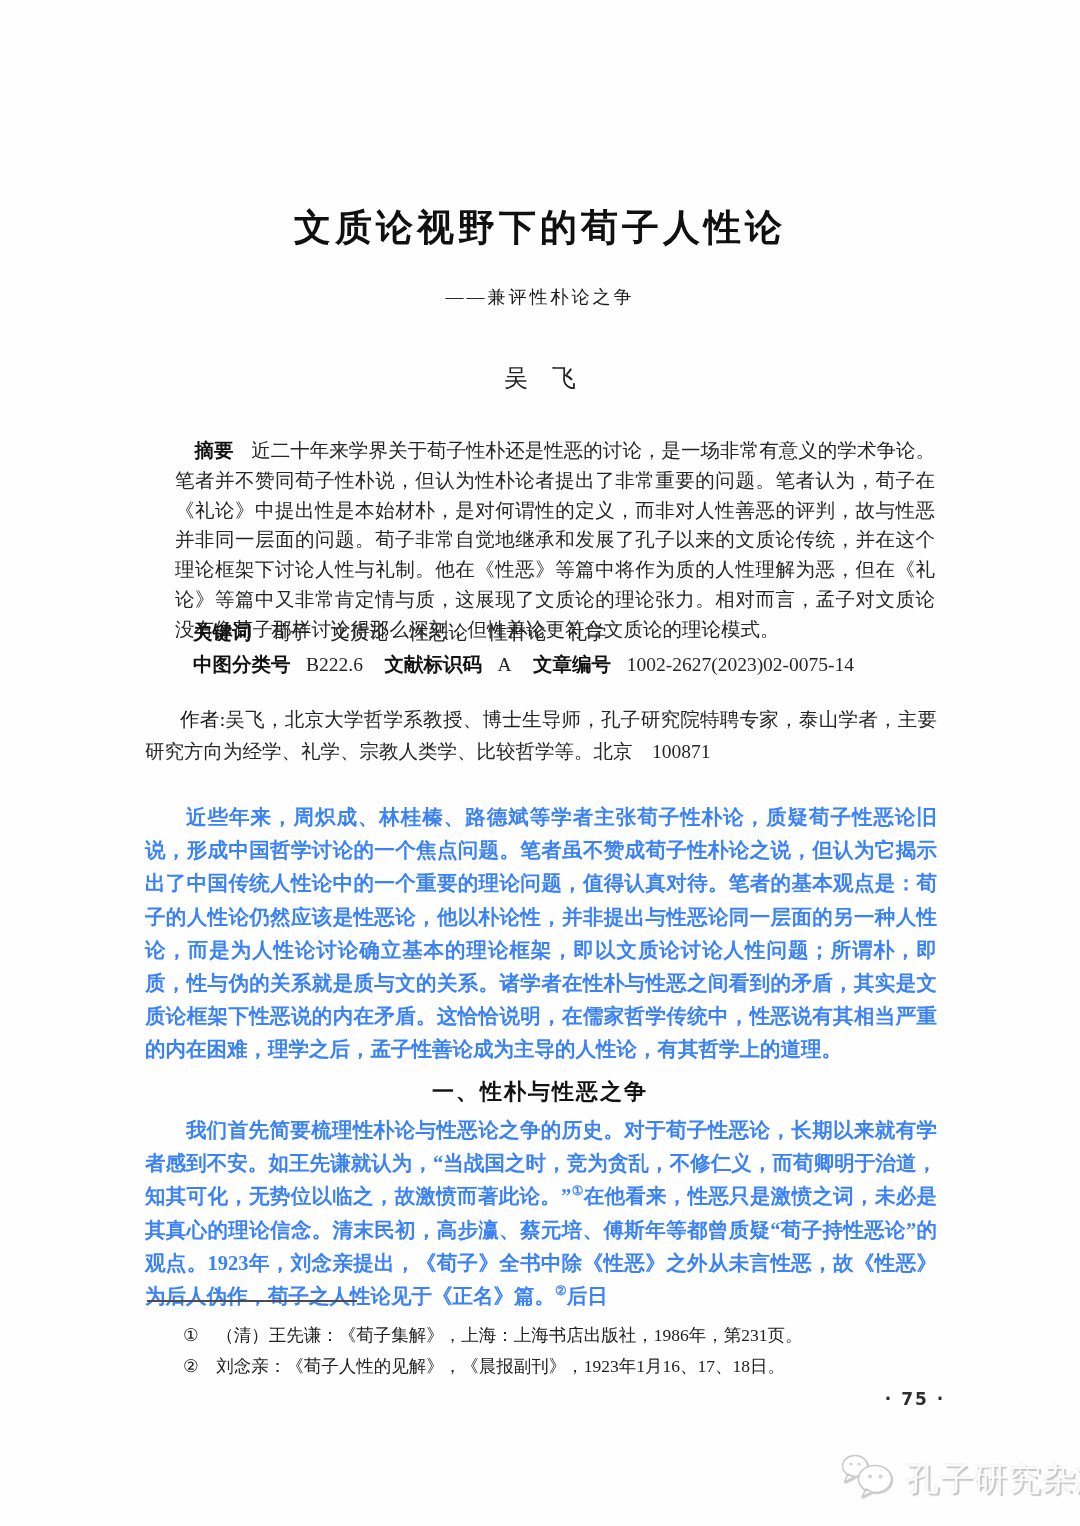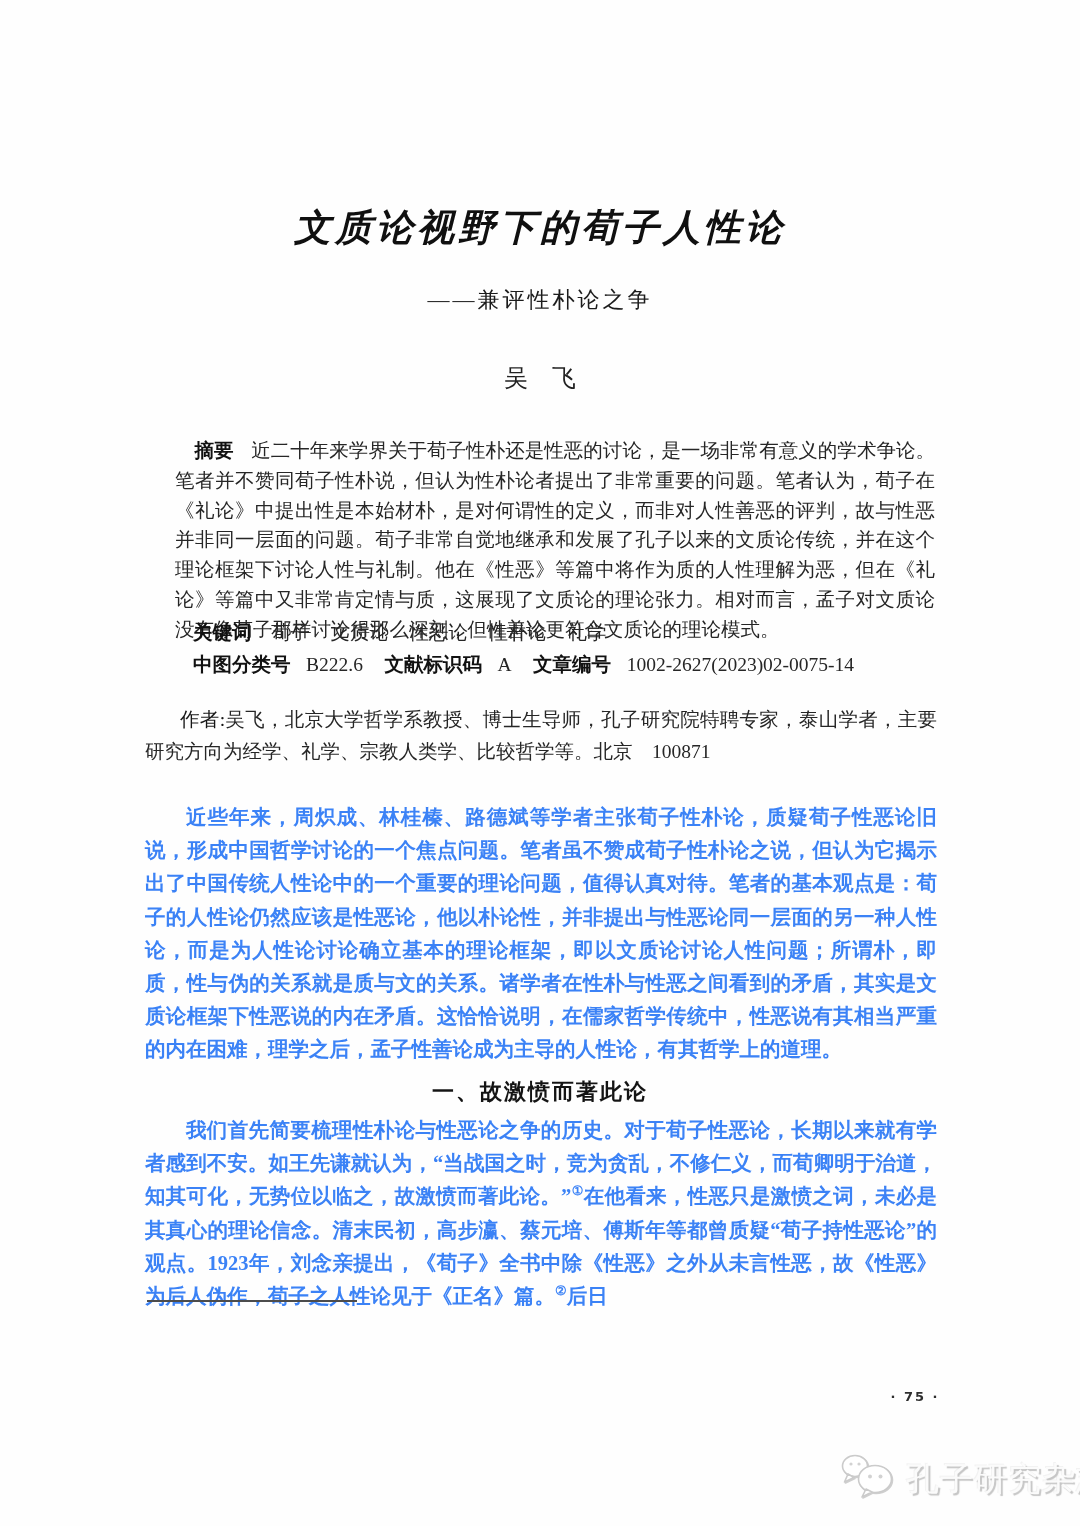--- a/index.html
+++ b/index.html
@@ -11,25 +11,25 @@
     font-family:"Liberation Serif","DejaVu Serif",serif;
     color:#1e1e1e;
     overflow:hidden;
   }
   .center { left:0; width:100%; text-align:center; }
   .abs { position:absolute; }
 
   .title {
     top:203px;
     font-family:"DejaVu Sans","Liberation Sans",sans-serif;
-    font-weight:bold; font-size:37px; letter-spacing:4px; color:#101010;font-style:italic;
+    font-weight:bold; font-size:37px; letter-spacing:4px; color:#101010;
   }
   .subtitle {
     top:285px;
-    font-size:22px; letter-spacing:3px; color:#1c1c1c;
+    font-size:18px; letter-spacing:3px; color:#1c1c1c;
   }
   .author-name {
     top:362px;
     font-size:24px; color:#222;
   }
 
   .abstract {
     top:436px; left:175px; width:760px;
     font-size:19.5px; line-height:29.8px;
     text-align:justify; text-indent:1em; color:#262626;
@@ -87,21 +87,21 @@
   .footnotes {
     top:1320px; left:183px; width:740px;
     font-size:17.5px; line-height:30.5px; color:#222;
   }
   .fn-row { white-space:nowrap; }
   .fn-marker { margin-right:1em; }
 
   .page-number {
     top:1389px; left:855px; width:120px; text-align:center;
     font-family:"DejaVu Sans","Liberation Sans",sans-serif;
-    font-weight:bold; font-size:13px; letter-spacing:2px; color:#2e2e2e;
+    font-weight:bold; font-size:17px; letter-spacing:2px; color:#2e2e2e;
   }
 
   .watermark {
     top:1452px; left:840px;
     display:flex; align-items:center; gap:8px;
   }
   .wm-icon { filter:drop-shadow(1.5px 1.5px 0px #cfcfcf); }
   .wm-text {
     font-family:"DejaVu Sans","Liberation Sans",sans-serif;
     font-size:33px; letter-spacing:1px; color:#fbfbfb;
@@ -131,28 +131,36 @@
   <div class="abs classification">
     <span class="cls-label">中图分类号</span><span class="cls-value">B222.6</span><span class="cls-label">文献标识码</span><span class="cls-value">A</span><span class="cls-label">文章编号</span><span class="cls-value">1002-2627(2023)02-0075-14</span>
   </div>
 
   <div class="abs author-bio">
     <span class="bio-label">作者:</span><span>吴飞，北京大学哲学系教授、博士生导师，孔子研究院特聘专家，泰山学者，主要研究方向为经学、礼学、宗教人类学、比较哲学等。北京　100871</span>
   </div>
 
   <div class="abs body-para para1">近些年来，周炽成、林桂榛、路德斌等学者主张荀子性朴论，质疑荀子性恶论旧说，形成中国哲学讨论的一个焦点问题。笔者虽不赞成荀子性朴论之说，但认为它揭示出了中国传统人性论中的一个重要的理论问题，值得认真对待。笔者的基本观点是：荀子的人性论仍然应该是性恶论，他以朴论性，并非提出与性恶论同一层面的另一种人性论，而是为人性论讨论确立基本的理论框架，即以文质论讨论人性问题；所谓朴，即质，性与伪的关系就是质与文的关系。诸学者在性朴与性恶之间看到的矛盾，其实是文质论框架下性恶说的内在矛盾。这恰恰说明，在儒家哲学传统中，性恶说有其相当严重的内在困难，理学之后，孟子性善论成为主导的人性论，有其哲学上的道理。</div>
 
-  <div class="abs center section-heading">一、故激愤而著此论</div>
+  <div class="abs center section-heading">一、性朴与性恶之争</div>
 
   <div class="abs body-para para2">
     <span>我们首先简要梳理性朴论与性恶论之争的历史。对于荀子性恶论，长期以来就有学者感到不安。如王先谦就认为，“当战国之时，竞为贪乱，不修仁义，而荀卿明于治道，知其可化，无势位以临之，故激愤而著此论。”</span><span class="sup">①</span><span>在他看来，性恶只是激愤之词，未必是其真心的理论信念。清末民初，高步瀛、蔡元培、傅斯年等都曾质疑“荀子持性恶论”的观点。1923年，刘念亲提出，《荀子》全书中除《性恶》之外从未言性恶，故《性恶》为后人伪作，荀子之人性论见于《正名》篇。</span><span class="sup">②</span><span>后日</span>
   </div>
 
   <div class="abs fn-rule"></div>
 
+  <div class="abs footnotes">
+    <div class="fn-row">
+      <span class="fn-marker">①</span><span>（清）王先谦：《荀子集解》，上海：上海书店出版社，1986年，第231页。</span>
+    </div>
+    <div class="fn-row">
+      <span class="fn-marker">②</span><span>刘念亲：《荀子人性的见解》，《晨报副刊》，1923年1月16、17、18日。</span>
+    </div>
+  </div>
 
   <div class="abs page-number">· 75 ·</div>
 
   <div class="abs watermark">
     <span class="wm-icon">
       <svg width="58" height="50" viewBox="0 0 58 50">
         <g fill="#ffffff" stroke="#cbcbcb" stroke-width="1.6" stroke-linejoin="round">
           <ellipse cx="15" cy="14" rx="12.5" ry="10.5"></ellipse>
           <path d="M8 22 L4.5 30 L14 25.5 Z"></path>
           <ellipse cx="35" cy="27" rx="16.5" ry="13.5"></ellipse>

